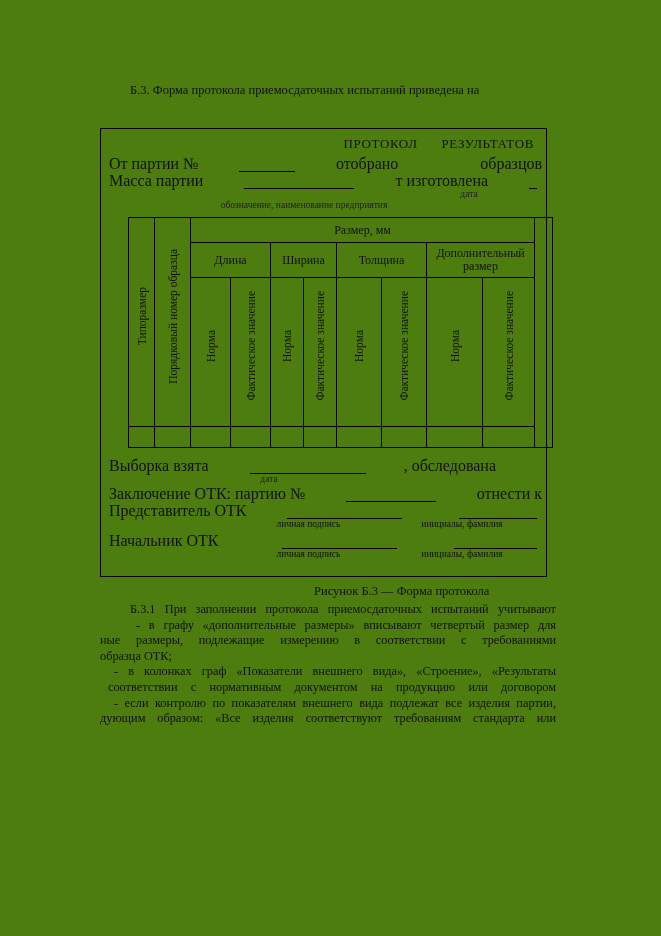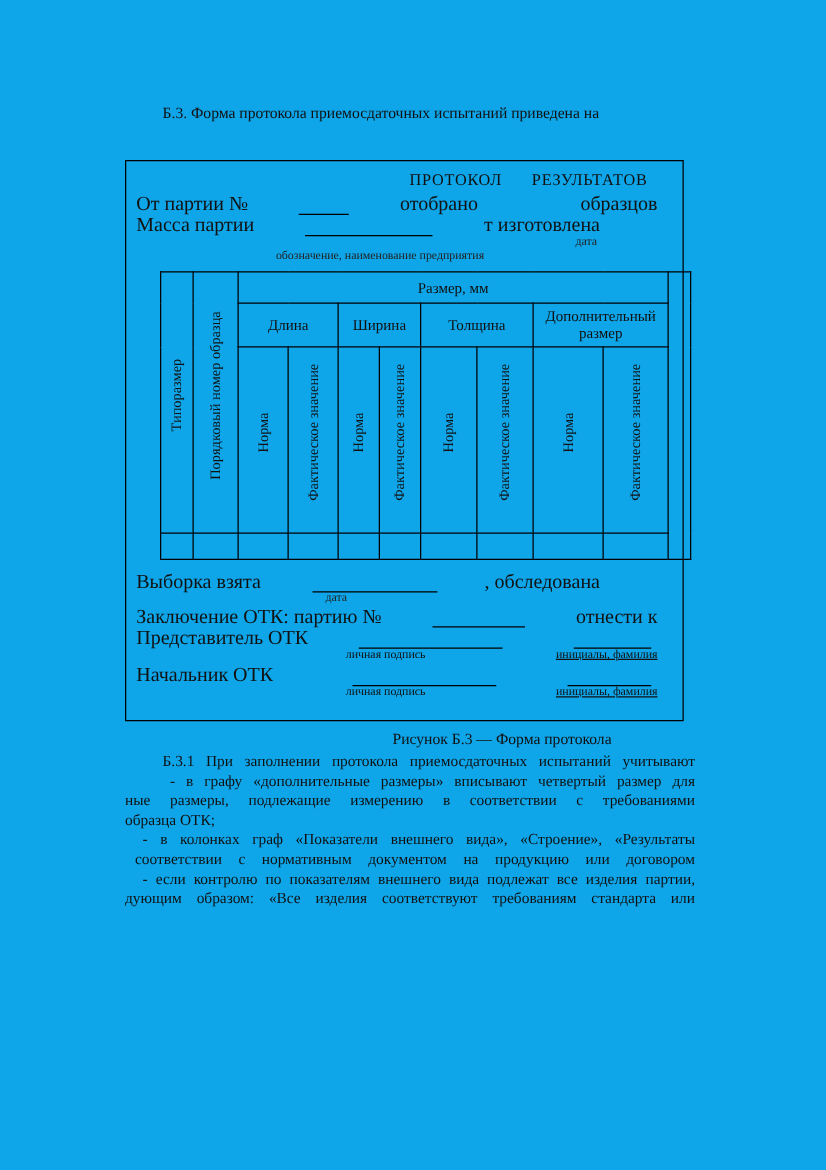--- a/index.html
+++ b/index.html
@@ -1,38 +1,38 @@
 <!DOCTYPE html>
 <html><head>
 <meta charset="utf-8">
 <style>
   html,body{margin:0;padding:0;}
   body{
     width:661px;height:936px;background:#fdfdfd;
     font-family:"Liberation Serif", serif;color:#111;
   }
-  .page{position:relative;width:661px;height:936px;background:#0ea5e9;overflow:hidden;}
+  .page{position:relative;width:661px;height:936px;background:#4d7c0f;overflow:hidden;}
 
   
   .heading{position:absolute;left:100px;top:82px;width:452px;font-size:12.5px;line-height:16px;text-indent:30px;}
 
   
-  .form-box{position:absolute;left:100px;top:128px;width:447px;height:449px;border:1.5px solid #000;padding:4px 20px 0 8px;box-sizing:border-box;}
+  .form-box{position:absolute;left:100px;top:128px;width:447px;height:449px;border:1.5px solid #000;padding:4px 4px 0 8px;box-sizing:border-box;}
   .ftitle{font-size:13px;text-align:right;padding-right:8px;word-spacing:20px;letter-spacing:.6px;margin:3px 0 3px 0;}
   .fline{display:flex;align-items:flex-end;font-size:16px;line-height:17px;white-space:nowrap;gap:36px;}
   .blank{display:inline-block;border-bottom:1px solid #000;height:13px;margin:0 5px;}
   .grow{flex:1;}
   .w110{width:110px;}.w112{width:112px;}.w185{width:185px;}.w115{width:115px;}
   .sub{font-size:9.5px;line-height:11px;color:#222;}
   .date-sub-top{margin-left:330px;width:60px;text-align:center;}
   .desig-sub{margin-left:70px;width:250px;text-align:center;}
   .date-sub-bottom{margin-left:130px;width:60px;text-align:center;}
   .subrow{display:flex;font-size:9.5px;line-height:11px;}
   .sl1{width:115px;margin-left:142px;text-align:center;}
-  .sl2{flex:1;margin-left:16px;text-align:right;text-decoration:underline;}
+  .sl2{flex:1;margin-left:16px;text-align:center;}
   .lab140{display:inline-block;min-width:132px;}
 
   
   table.ptable{border-collapse:collapse;table-layout:fixed;width:424px;margin:6px 0 0 19px;}
   .ptable td{border:1.5px solid #000;padding:0;font-size:12px;vertical-align:middle;}
   .ptable .hc{text-align:center;}
   .h24{height:24px;}
   .h34{height:34px;line-height:13px;}
   .r3 td{height:148px;}
   .r4 td{height:20px;}

